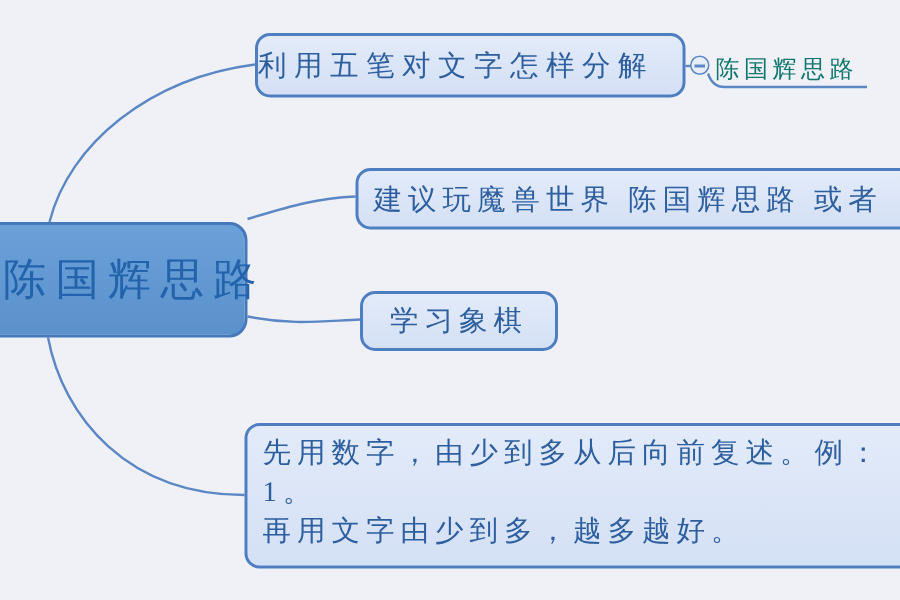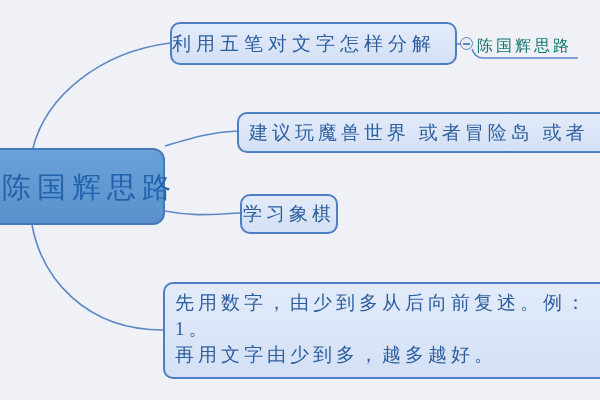--- a/index.html
+++ b/index.html
@@ -33,21 +33,21 @@
   .root-label{
     position:absolute;left:55px;top:0;
     line-height:75px;
     font-size:29px;
     letter-spacing:6px;
     color:#2263ac;
     white-space:nowrap;
   }
   .node-wubi{left:170px;top:22px;width:287px;height:43px;justify-content:flex-start;letter-spacing:5px;}
   .node-games{left:237px;top:112px;width:380px;height:41px;padding-left:10px;}
-  .node-chess{left:240px;top:194px;width:98px;height:40px;justify-content:center;}
+  .node-chess{left:240px;top:194px;width:132px;height:40px;justify-content:center;}
   .node-numbers{
     left:163px;top:282px;width:452px;height:97px;
     padding:6px 10px;
     display:block;
     line-height:26px;
   }
   .node-numbers div{white-space:nowrap;}
   .collapse{
     position:absolute;left:460px;top:37px;
     width:13px;height:13px;
@@ -90,21 +90,21 @@
 
   <div class="collapse">
     <span class="minus"></span>
   </div>
 
   <div class="subtopic">
     <span>陈国辉思路</span>
   </div>
 
   <div class="node node-games">
-    <span>建议玩魔兽世界 或者冒险岛 或者</span>
+    <span>建议玩魔兽世界 陈国辉思路 或者</span>
   </div>
 
   <div class="node node-chess">
     <span>学习象棋</span>
   </div>
 
   <div class="node node-numbers">
     <div>先用数字，由少到多从后向前复述。例：</div>
     <div>1。</div>
     <div>再用文字由少到多，越多越好。</div>

